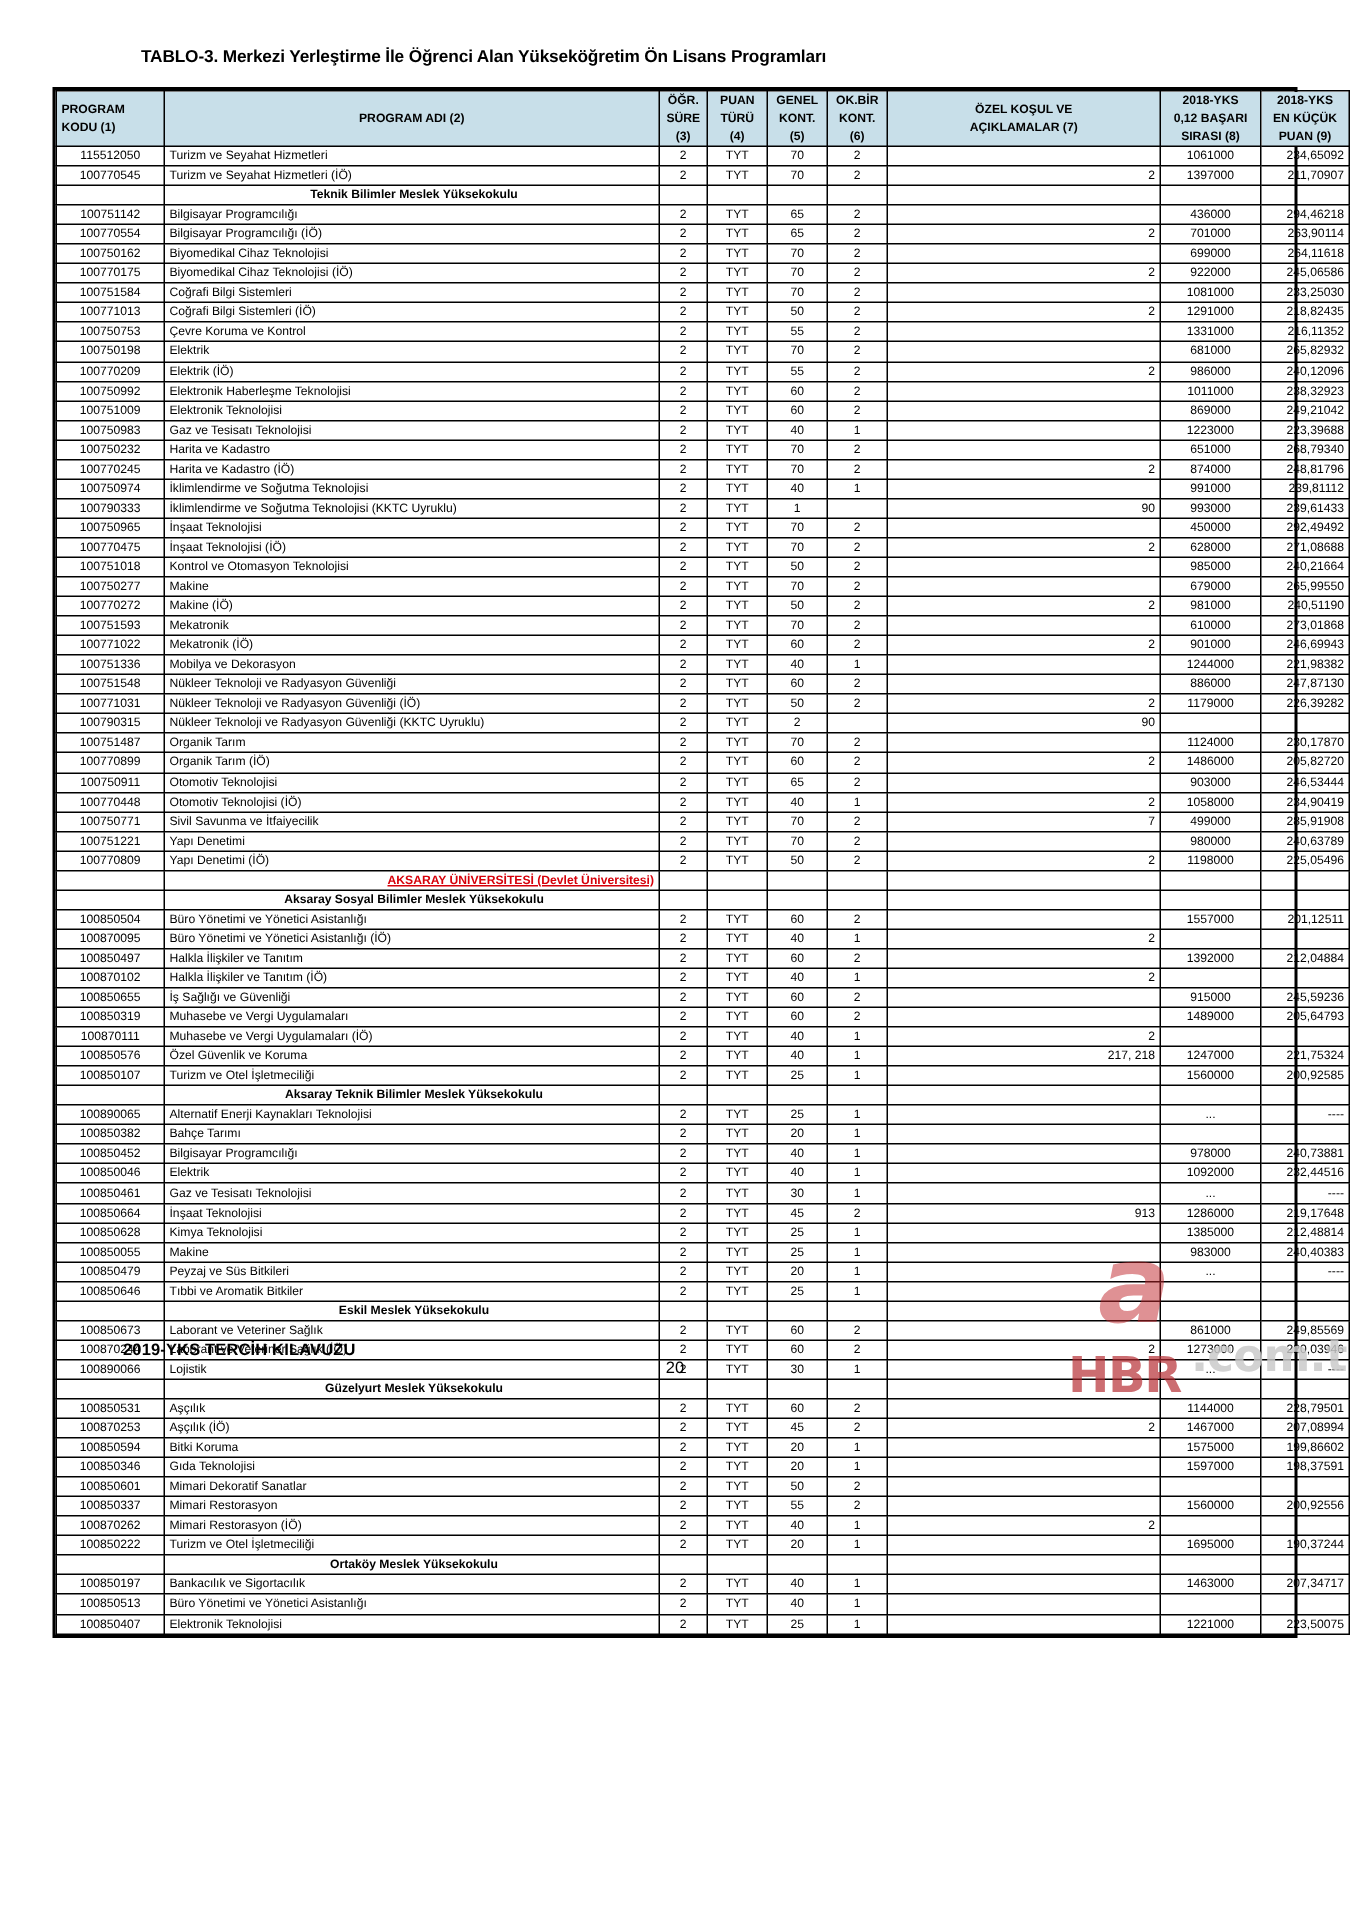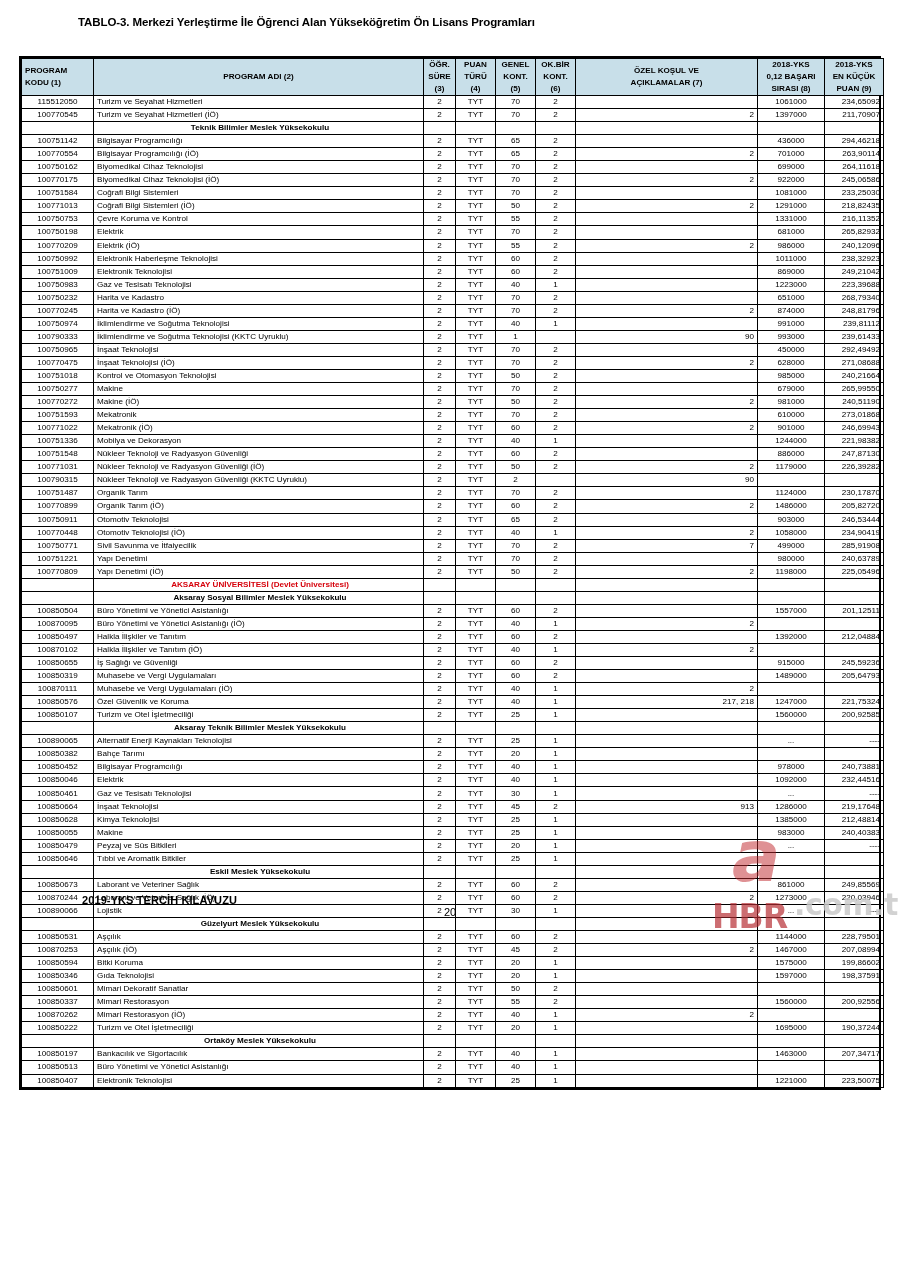--- a/index.html
+++ b/index.html
@@ -8,31 +8,31 @@
     background:#ffffff;
     font-family:"Liberation Sans", sans-serif;
     color:#000;
     position:relative;
     overflow:hidden;
   }
   .page{
     position:relative;
     width:900px;height:946px;
     box-sizing:border-box;
-    padding:0;
+    padding:16px;
   }
   .doc-title{
     font-size:11.5px;
     font-weight:bold;
     text-align:left;
     padding:16px 0 0 78px;
     letter-spacing:-0.1px;
   }
   .table-wrap{
-    margin:28px 19px 0 19px;
+    margin:14px 19px 0 19px;
     border:2px solid #000;
     box-sizing:border-box;
   }
   table.grid{
     border-collapse:collapse;
     width:100%;
     table-layout:fixed;
     font-size:8.1px;
   }
   table.grid td,table.grid th{
@@ -74,22 +74,23 @@
   td.sira{text-align:center;}
   td.minpuan{text-align:right;padding-right:5px;}
 
   tr.group td{
     font-weight:bold;
     text-align:center;
   }
   tr.group td.ad{padding-left:6px;}
   tr.univ td{
     font-weight:bold;
-    text-align:center;
+    text-align:right;
     color:#d6000a;
+    text-decoration:underline;
   }
   tr.univ td.ad{padding-left:6px;}
 
   .footer{
     position:absolute;
     left:0;right:0;bottom:0;
     height:56px;
   }
   .footer-left{
     position:absolute;

